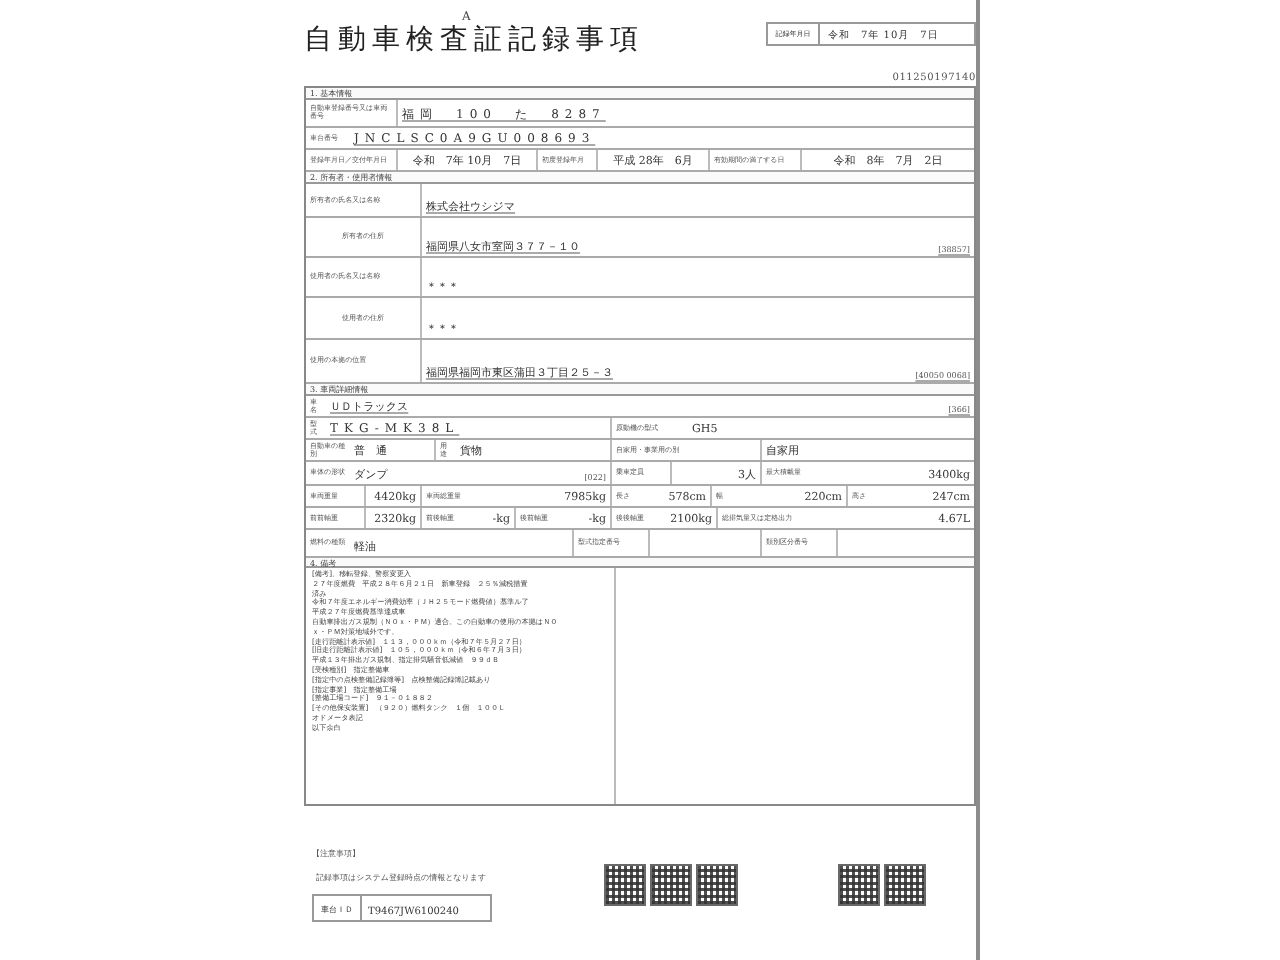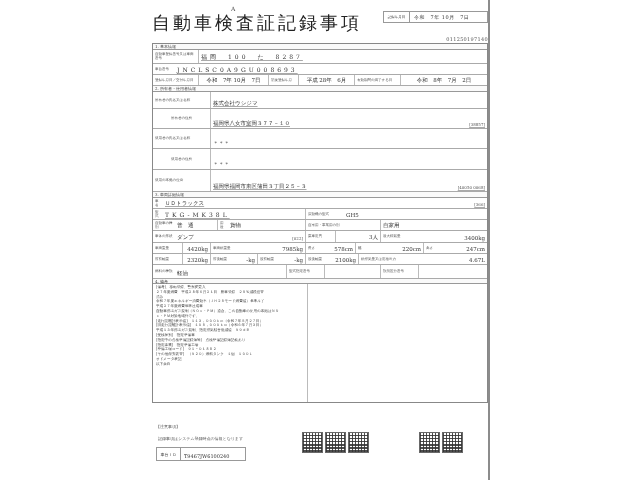--- a/index.html
+++ b/index.html
@@ -4,21 +4,21 @@
 <style>
   * { box-sizing: border-box; margin: 0; padding: 0; }
   html, body { width: 640px; height: 480px; background: #ffffff; overflow: hidden; }
   body { font-family: "DejaVu Serif", serif; color: #333; position: relative; }
 
   .page-edge { position: absolute; left: 488px; top: 0; width: 2px; height: 480px; background: #8c8c8c; }
 
   .doc { position: absolute; left: 152px; top: 0; width: 336px; height: 480px; }
 
   .mark-a { position: absolute; left: 79px; top: 5px; font-size: 6px; color: #444; }
-  .title { position: absolute; left: 0; top: 11px; font-size: 18px; letter-spacing: 3px; color: #222; font-weight: normal; }
+  .title { position: absolute; left: 0; top: 11px; font-size: 14px; letter-spacing: 3px; color: #222; font-weight: normal; }
 
   .date-box { position: absolute; left: 231px; top: 11px; width: 105px; height: 12px; border: 1px solid #999; display: flex; align-items: center; font-size: 5px; }
   .date-box .lbl { width: 26px; border-right: 1px solid #999; height: 100%; display: flex; align-items: center; justify-content: center; font-size: 3.5px; }
   .date-box .val { padding-left: 4px; font-size: 5px; letter-spacing: 0.5px; }
 
   .serial { position: absolute; right: 0; top: 36px; font-size: 5px; color: #555; letter-spacing: 0.3px; }
 
   .sheet { position: absolute; left: 0; top: 43px; width: 336px; border: 1px solid #888; }
   .sec-h { font-size: 4px; height: 6px; line-height: 6px; padding-left: 2px; border-bottom: 1px solid #999; color: #444; background: #fafafa; }
 

